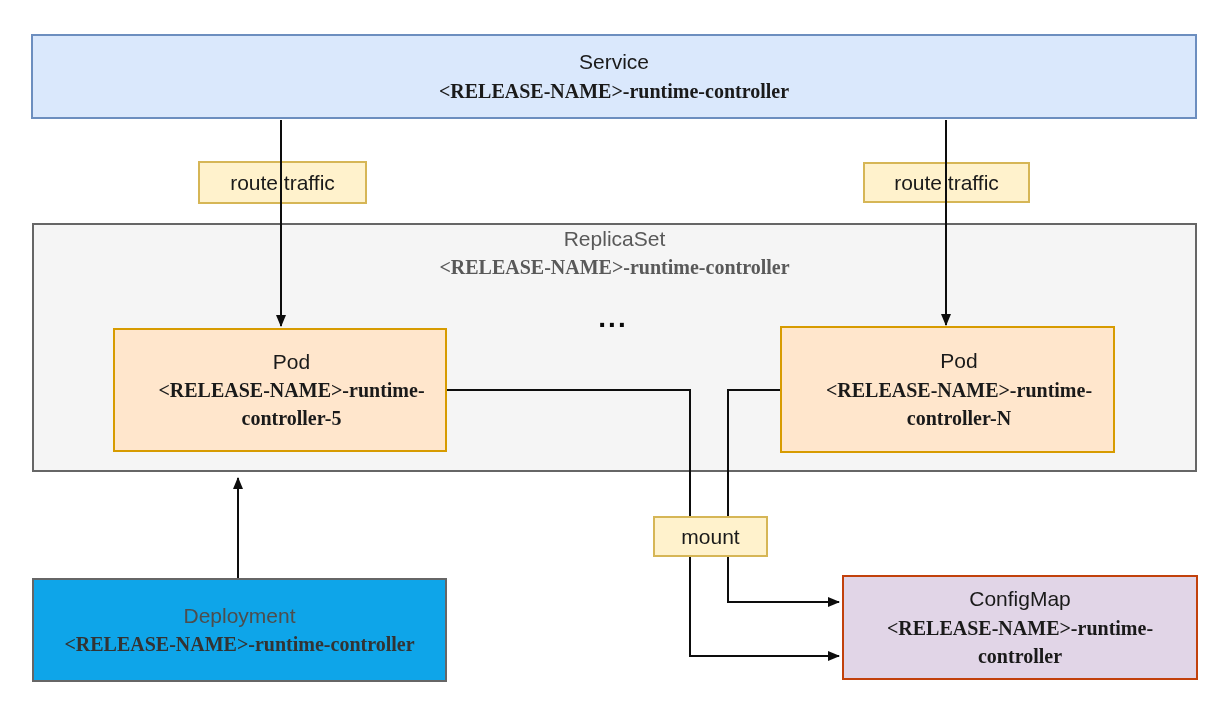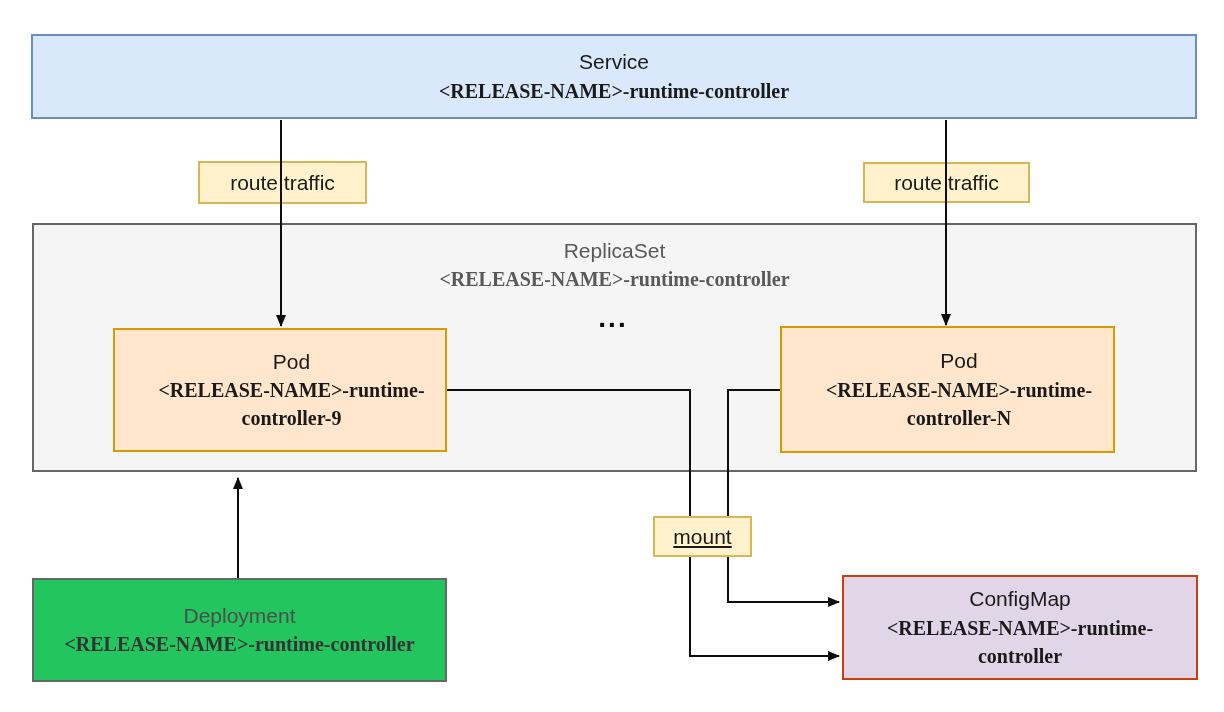--- a/index.html
+++ b/index.html
@@ -20,46 +20,46 @@
     font-family:"Liberation Serif","DejaVu Serif",serif;
     font-weight:bold; font-size:20px; color:#1a1a1a; line-height:1.4;
   }
   
   .service { left:31px; top:34px; width:1166px; height:85px;
              background:#dae8fc; border:2px solid #6c8ebf; }
   
   .replicaset { left:32px; top:223px; width:1165px; height:249px;
                 background:#f5f5f5; border:2px solid #666666;
                 justify-content:flex-start; }
-  .replicaset .rs-header { padding-top:12px; }
+  .replicaset .rs-header { padding-top:0; }
   .replicaset .title { color:#595959; }
   .replicaset .subtitle { color:#595959; }
   
   .pod { background:#ffe6cc; border:2px solid #d79b00; z-index:2;padding-left:23px; }
   .pod-left  { left:113px; top:328px; width:334px; height:124px; }
   .pod-right { left:780px; top:326px; width:335px; height:127px; }
   
   .deployment { left:32px; top:578px; width:415px; height:104px;
-                background:#22c55e; border:2px solid #666666; }
+                background:#0ea5e9; border:2px solid #666666; }
   .deployment .title { color:#4d4d4d; }
   .deployment .subtitle { color:#333333; }
   
   .configmap { left:842px; top:575px; width:356px; height:105px;
                background:#e1d5e7; border:2px solid #c2410c; }
   
   .edge-label {
     position:absolute; box-sizing:border-box;
     background:#fff2cc; border:2px solid #d6b656;
     display:flex; align-items:center; justify-content:center;
     font-size:21px; color:#1a1a1a; z-index:3;
   }
   .rt-left  { left:198px; top:161px; width:169px; height:43px; }
   .rt-right { left:863px; top:162px; width:167px; height:41px; }
   .define-manage { left:125px; top:515px; width:230px; height:42px; }
-  .mount { left:653px; top:516px; width:99px; height:41px; z-index:5;text-decoration:underline; }
+  .mount { left:653px; top:516px; width:115px; height:41px; z-index:5; }
   
   .ellipsis {
     position:absolute; left:583px; top:296px; width:60px; height:44px;
     line-height:44px; text-align:center;
     font-weight:bold; font-size:28px; letter-spacing:2px; color:#0a0a0a; z-index:2;
   }
   
   svg.edges {
     position:absolute; left:0; top:0; width:1224px; height:712px;
     z-index:4; pointer-events:none;
@@ -81,21 +81,21 @@
   <div class="node replicaset">
     <div class="rs-header">
       <div class="title">ReplicaSet</div>
       <div class="subtitle">&lt;RELEASE-NAME&gt;-runtime-controller</div>
     </div>
   </div>
 
   <div class="node pod pod-left">
     <div class="title">Pod</div>
     <div class="subtitle">&lt;RELEASE-NAME&gt;-runtime-</div>
-    <div class="subtitle">controller-9</div>
+    <div class="subtitle">controller-5</div>
   </div>
 
   <div class="ellipsis">...</div>
 
   <div class="node pod pod-right">
     <div class="title">Pod</div>
     <div class="subtitle">&lt;RELEASE-NAME&gt;-runtime-</div>
     <div class="subtitle">controller-N</div>
   </div>
 

